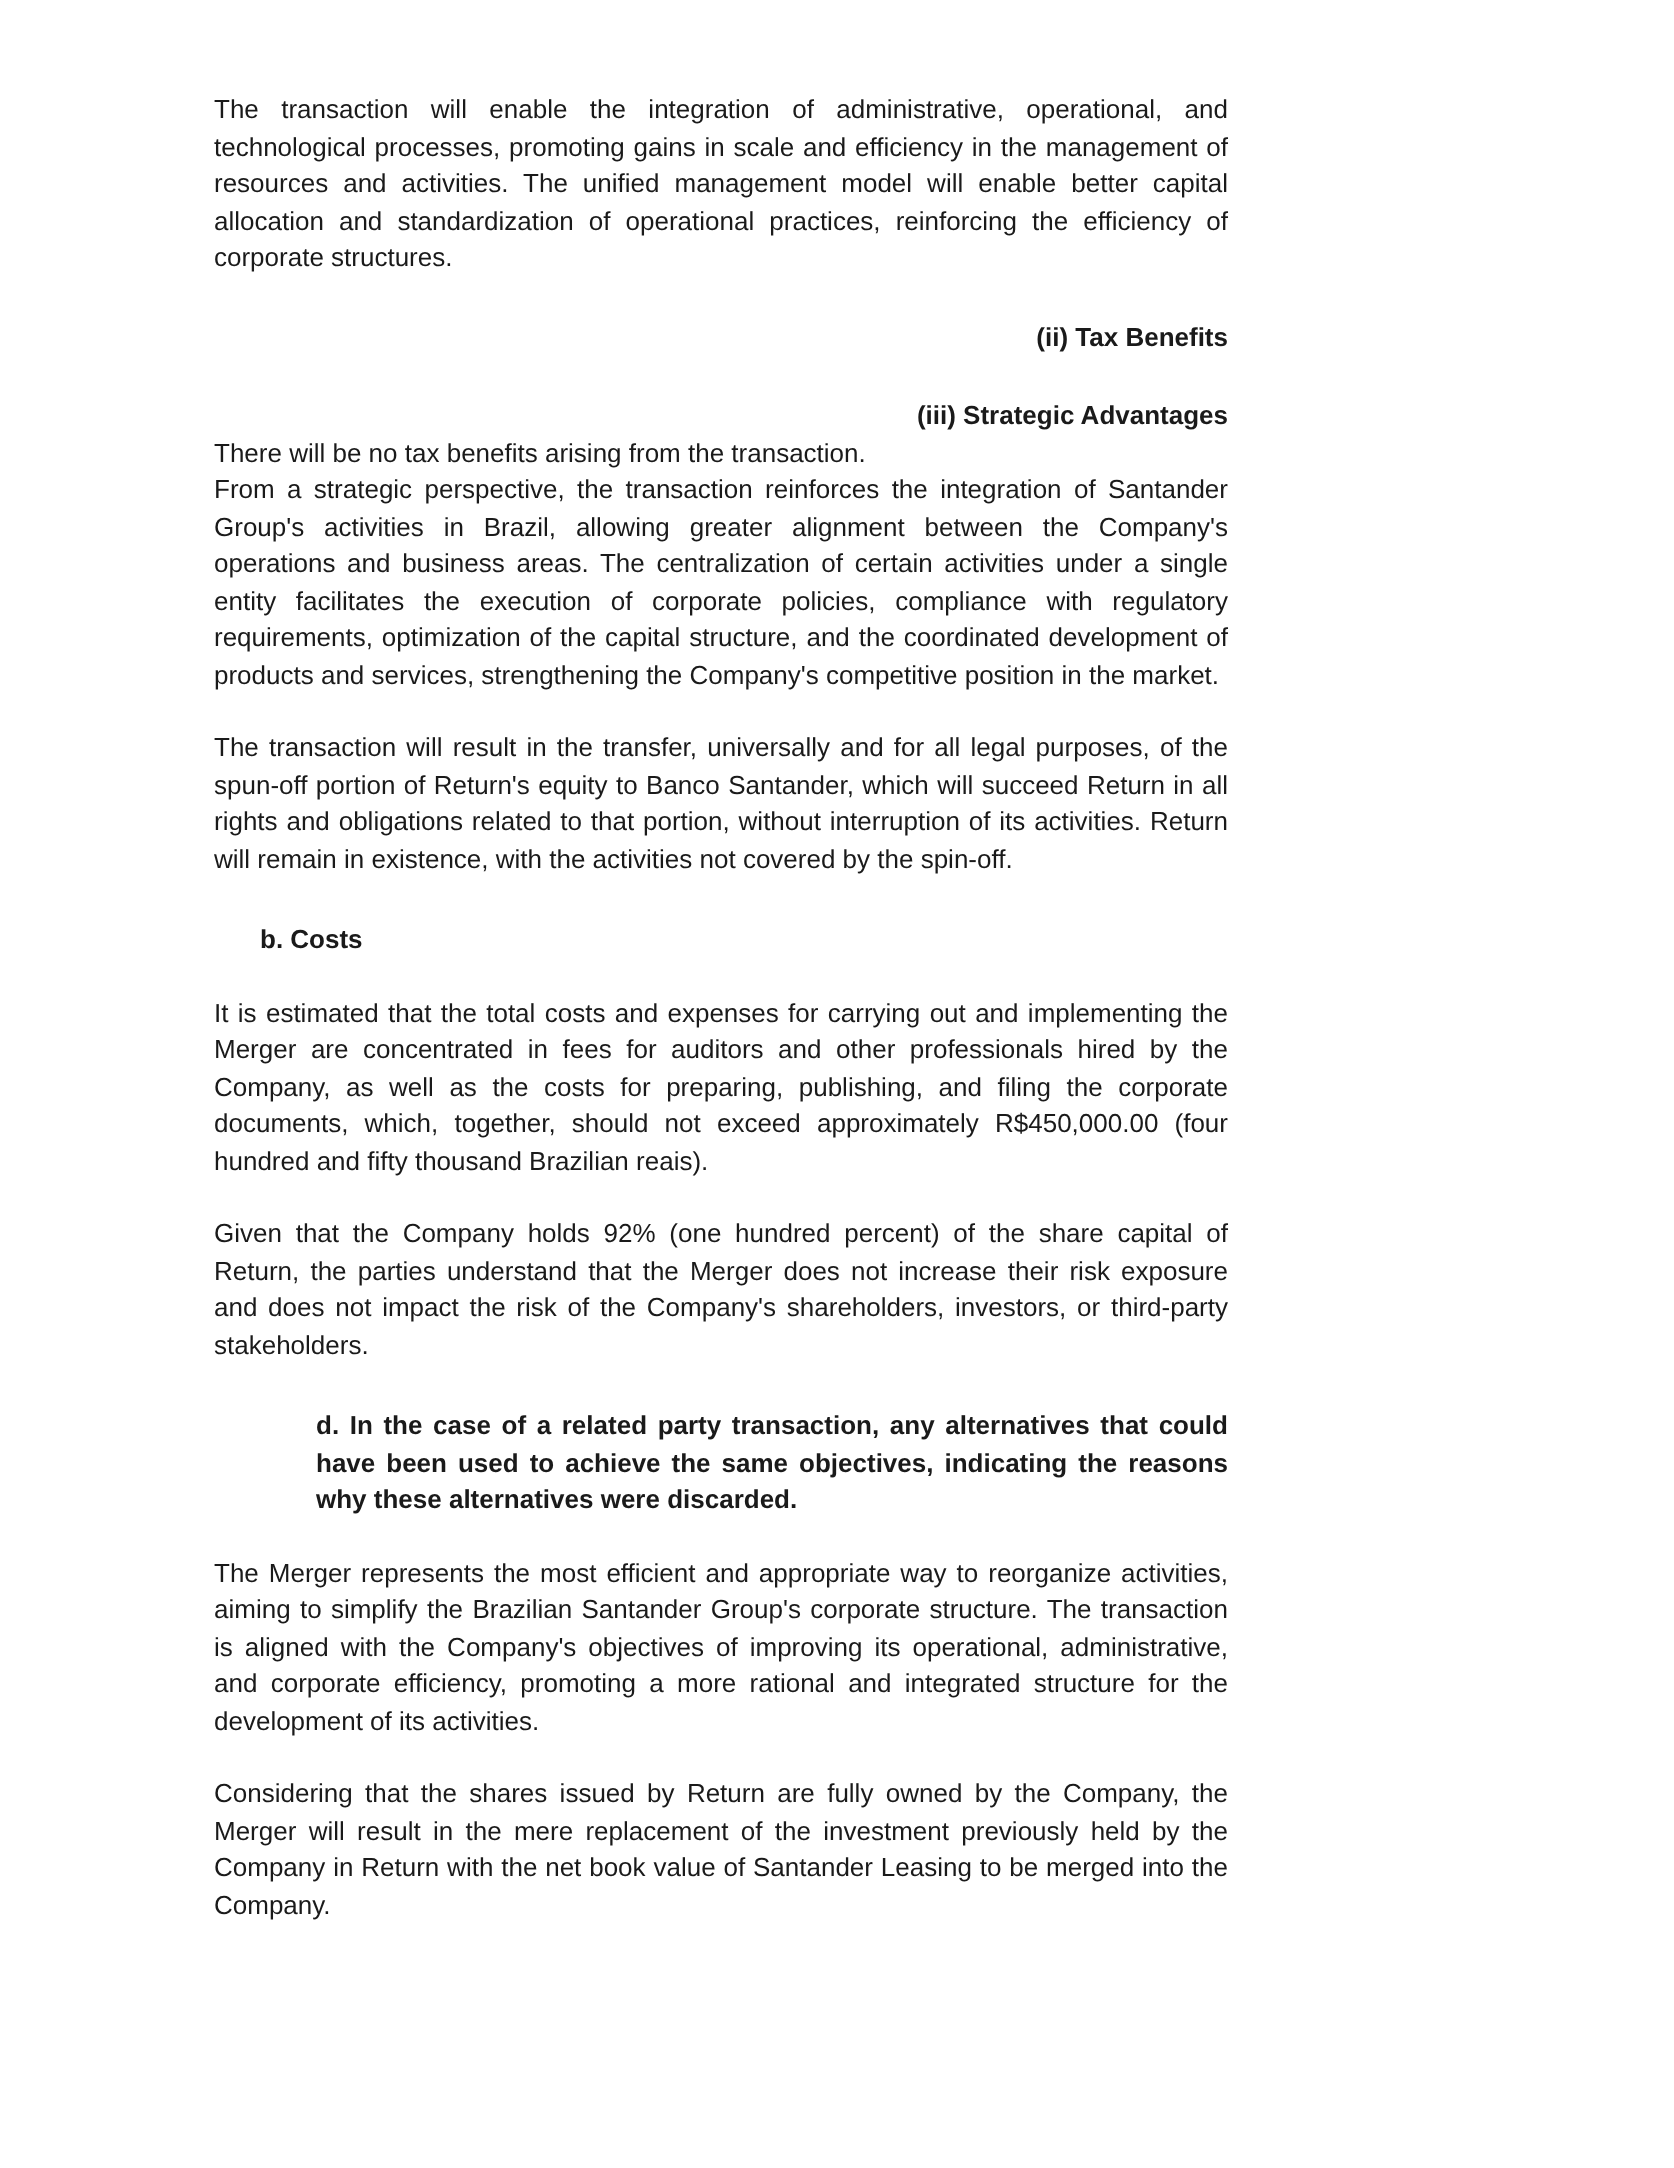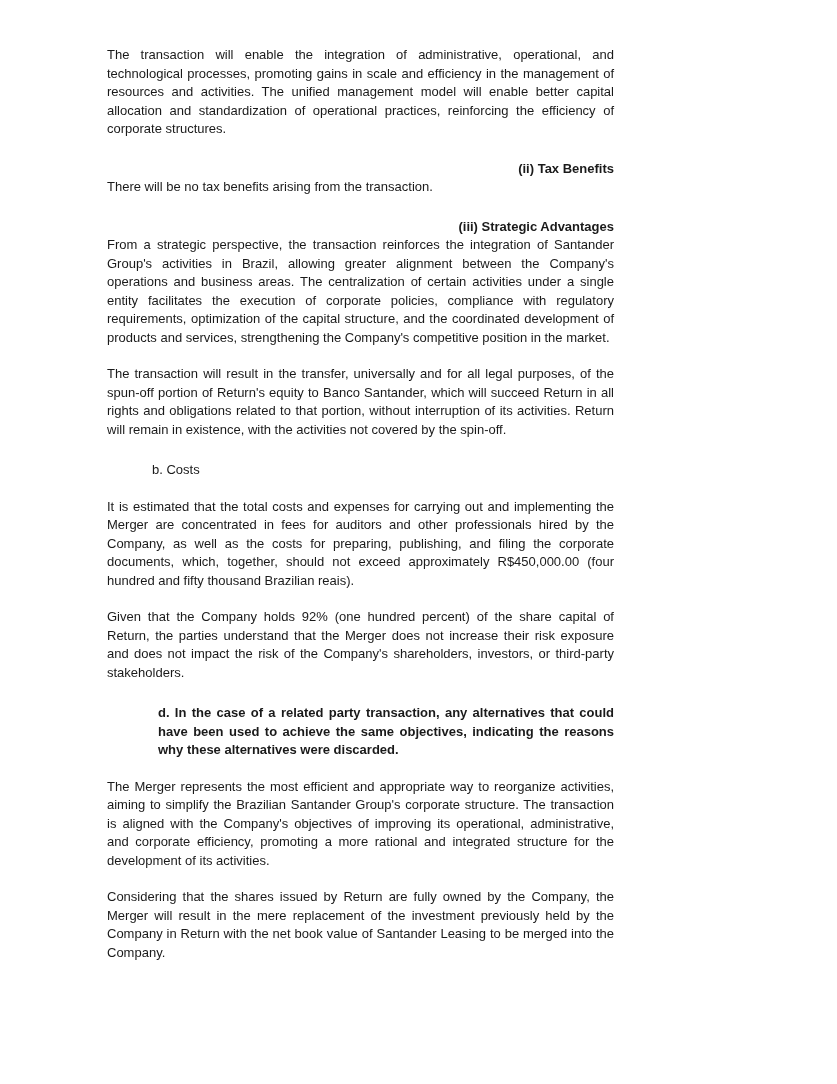--- a/index.html
+++ b/index.html
@@ -28,39 +28,39 @@
     text-justify: inter-word;
   }
   .block.p  { margin-top: 18px; }
   .block.p0 { margin-top: 0; }
   .block.h  {
     font-weight: 700;
     margin-top: 21px;
     text-align: right;
   }
   .block.hb {
-    font-weight: 400;
-    margin: 22px 0 0 45px;
+    font-weight: 700;
+    margin: 22px 0 0 23px;
     text-align: left;
   }
   .block.pb {
     font-weight: 700;
     margin: 22px 0 0 51px;
     text-align: justify;
   }
   .block:first-child { margin-top: 0; }
 </style>
 </head>
 <body>
 
 <div class="page">
     <div class="block p0">The transaction will enable the integration of administrative, operational, and technological processes, promoting gains in scale and efficiency in the management of resources and activities. The unified management model will enable better capital allocation and standardization of operational practices, reinforcing the efficiency of corporate structures.</div>
     <div class="block h">(ii) Tax Benefits</div>
+    <div class="block h">(iii) Strategic Advantages</div>
     <div class="block p0">There will be no tax benefits arising from the transaction.</div>
-    <div class="block h">(iii) Strategic Advantages</div>
     <div class="block p0">From a strategic perspective, the transaction reinforces the integration of Santander Group's activities in Brazil, allowing greater alignment between the Company's operations and business areas. The centralization of certain activities under a single entity facilitates the execution of corporate policies, compliance with regulatory requirements, optimization of the capital structure, and the coordinated development of products and services, strengthening the Company's competitive position in the market.</div>
     <div class="block p">The transaction will result in the transfer, universally and for all legal purposes, of the spun-off portion of Return's equity to Banco Santander, which will succeed Return in all rights and obligations related to that portion, without interruption of its activities. Return will remain in existence, with the activities not covered by the spin-off.</div>
     <div class="block hb">b. Costs</div>
     <div class="block p">It is estimated that the total costs and expenses for carrying out and implementing the Merger are concentrated in fees for auditors and other professionals hired by the Company, as well as the costs for preparing, publishing, and filing the corporate documents, which, together, should not exceed approximately R$450,000.00 (four hundred and fifty thousand Brazilian reais).</div>
     <div class="block p">Given that the Company holds 92% (one hundred percent) of the share capital of Return, the parties understand that the Merger does not increase their risk exposure and does not impact the risk of the Company's shareholders, investors, or third-party stakeholders.</div>
     <div class="block pb">d. In the case of a related party transaction, any alternatives that could have been used to achieve the same objectives, indicating the reasons why these alternatives were discarded.</div>
     <div class="block p">The Merger represents the most efficient and appropriate way to reorganize activities, aiming to simplify the Brazilian Santander Group's corporate structure. The transaction is aligned with the Company's objectives of improving its operational, administrative, and corporate efficiency, promoting a more rational and integrated structure for the development of its activities.</div>
     <div class="block p">Considering that the shares issued by Return are fully owned by the Company, the Merger will result in the mere replacement of the investment previously held by the Company in Return with the net book value of Santander Leasing to be merged into the Company.</div>
   </div>
 

